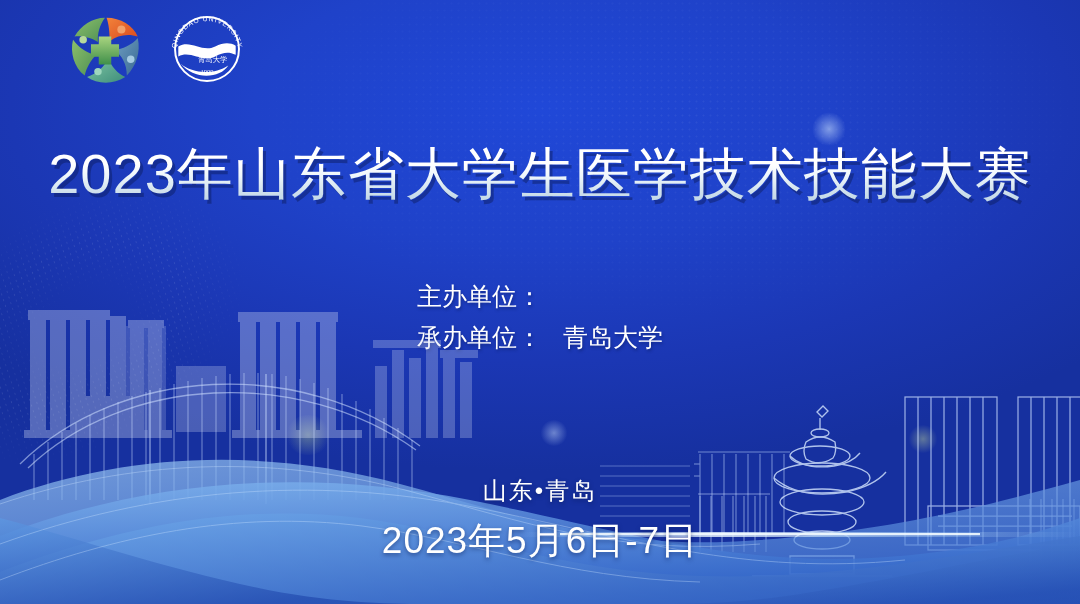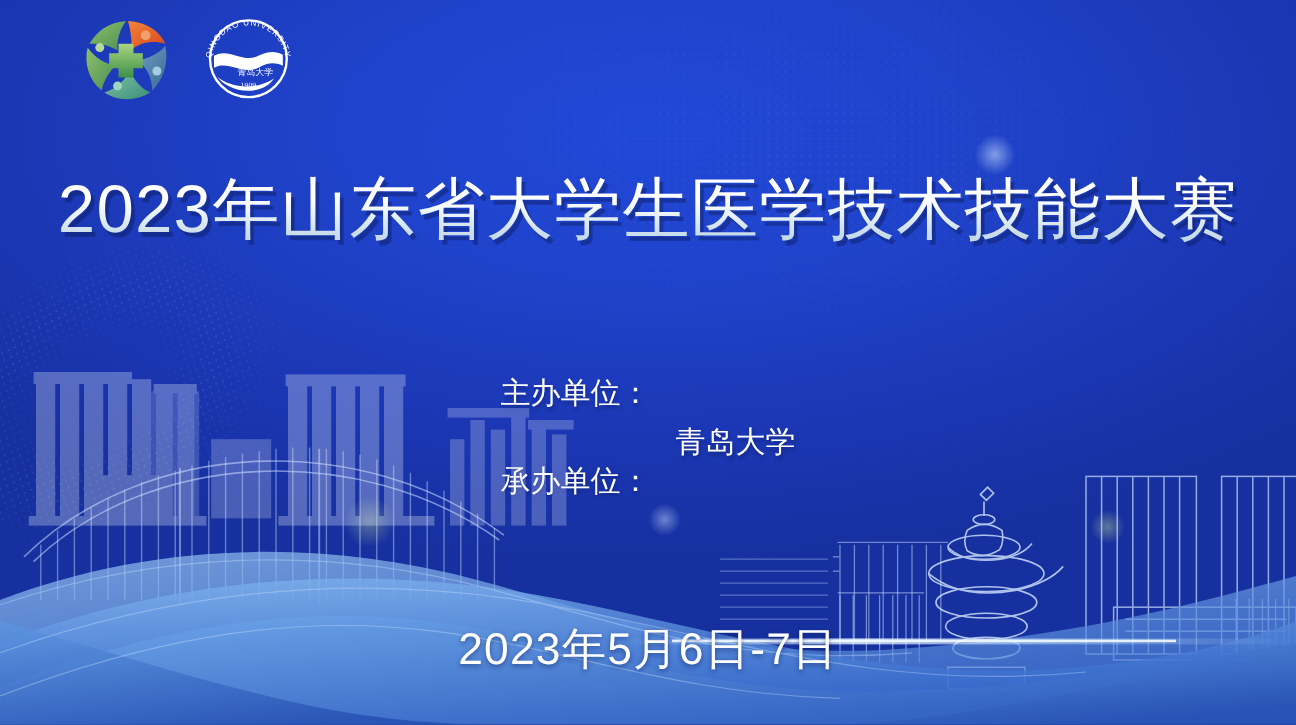--- a/index.html
+++ b/index.html
@@ -89,21 +89,21 @@
     font-size: 25px;
     line-height: 1.62;
     text-align: center;
     text-shadow: 1px 2px 3px rgba(8,24,80,.45);
   }
   .org-grid {
     display: inline-block;
     text-align: left;
   }
   .org-row { display: flex; }
-  .org-key { width: 146px; flex: none; margin-top: 32px; }
+  .org-key { width: 146px; flex: none; }
   .org-val { flex: 1 1 auto; white-space: nowrap; }
 
   
   .scene { position: absolute; left: 0; bottom: 0; width: 1080px; height: 300px; }
   .scene svg { display: block; width: 1080px; height: 300px; }
 
   
   .footer {
     position: absolute;
     left: 0; right: 0; bottom: 38px;
@@ -406,16 +406,17 @@
           <path d="M0 276 C115 232 235 206 362 222 C472 236 560 274 700 278"></path>
         </g>
 
         <rect x="520" y="228" width="560" height="5" fill="url(#streak)" opacity=".85"></rect>
         <rect x="560" y="229" width="420" height="2.2" fill="#f2fbff" opacity=".9"></rect>
       </g>
     </svg>
   </div>
 
   <div class="footer">
+    <div class="loc">山东•青岛</div>
     <div class="date">2023年5月6日-7日</div>
   </div>
 
 </div>
 
 </body></html>

